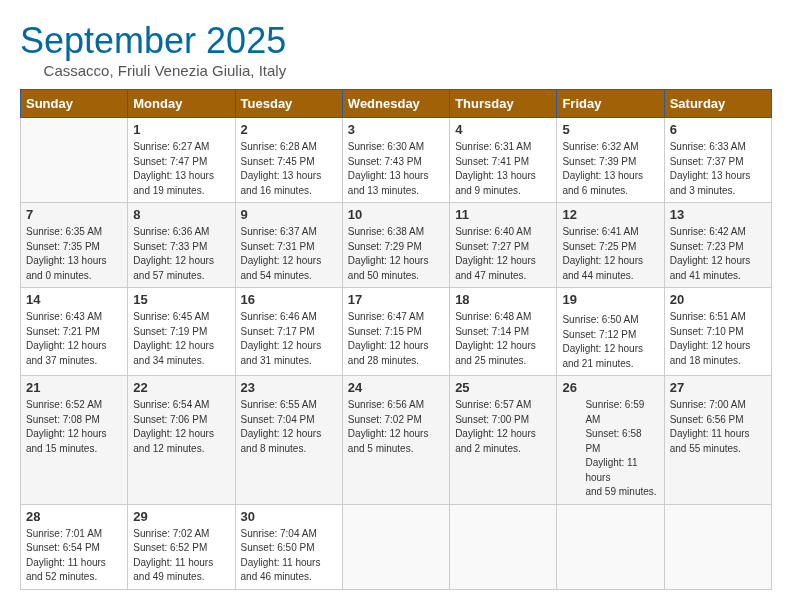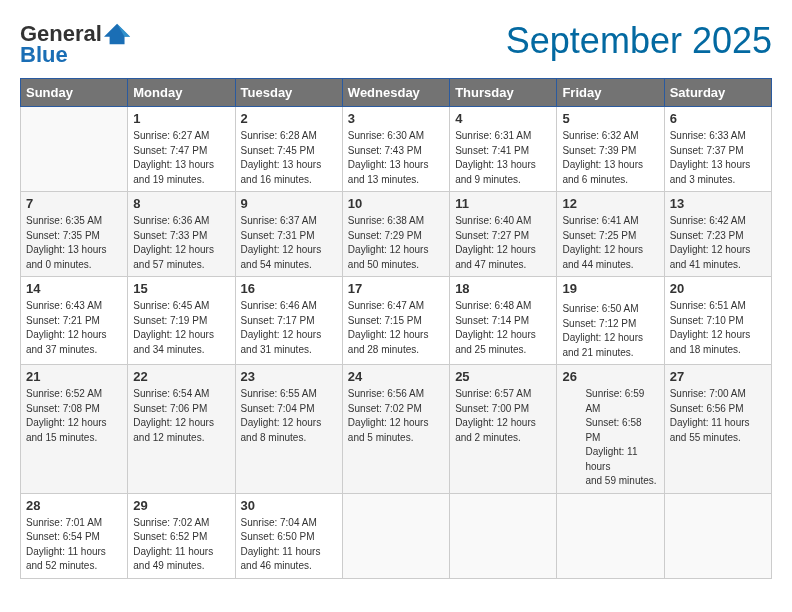--- a/index.html
+++ b/index.html
@@ -46,21 +46,21 @@
     .location-title {
       font-size: 15px;
       color: #555;
     }
     table {
       width: 100%;
       border-collapse: collapse;
       table-layout: fixed;
     }
     thead th {
-      background: #737373;
+      background: #a16207;
       color: #fff;
       text-align: left;
       padding: 6px 5px;
       font-size: 13px;
       font-weight: bold;
       border: 1px solid #2a5a9f;
     }
     tbody td {
       border: 1px solid #ccc;
       vertical-align: top;
@@ -85,34 +85,23 @@
       background: #f9f9f9;
     }
     tbody tr:nth-child(odd) td { background: #fff; }
     tbody tr:nth-child(even) td { background: #f5f5f5; }
     .empty-cell { background: #f9f9f9 !important; }
   </style>
 </head>
 <body>
 
 <div class="header">
-  <div class="logo">
-    <div class="logo-text">
-      <span class="logo-general">General</span>
-      <svg class="logo-icon" viewBox="0 0 30 30">
-        <polygon points="14,4 28,18 22,18 22,26 6,26 6,18 0,18" fill="#1a6eb5"></polygon>
-        <polygon points="14,4 28,18 22,18" fill="#3a9fd5" opacity="0.7"></polygon>
-      </svg>
-    </div>
-    <div style="font-size:22px; font-weight:bold; margin-top:-6px;">
-      <span class="logo-blue">Blue</span>
-    </div>
-  </div>
   <div class="title-block">
     <div class="month-title">September 2025</div>
+    <div class="location-title">Cassacco, Friuli Venezia Giulia, Italy</div>
   </div>
 </div>
 
 <table>
   <thead>
     <tr>
     <th>Sunday</th>
         <th>Monday</th>
         <th>Tuesday</th>
         <th>Wednesday</th>

